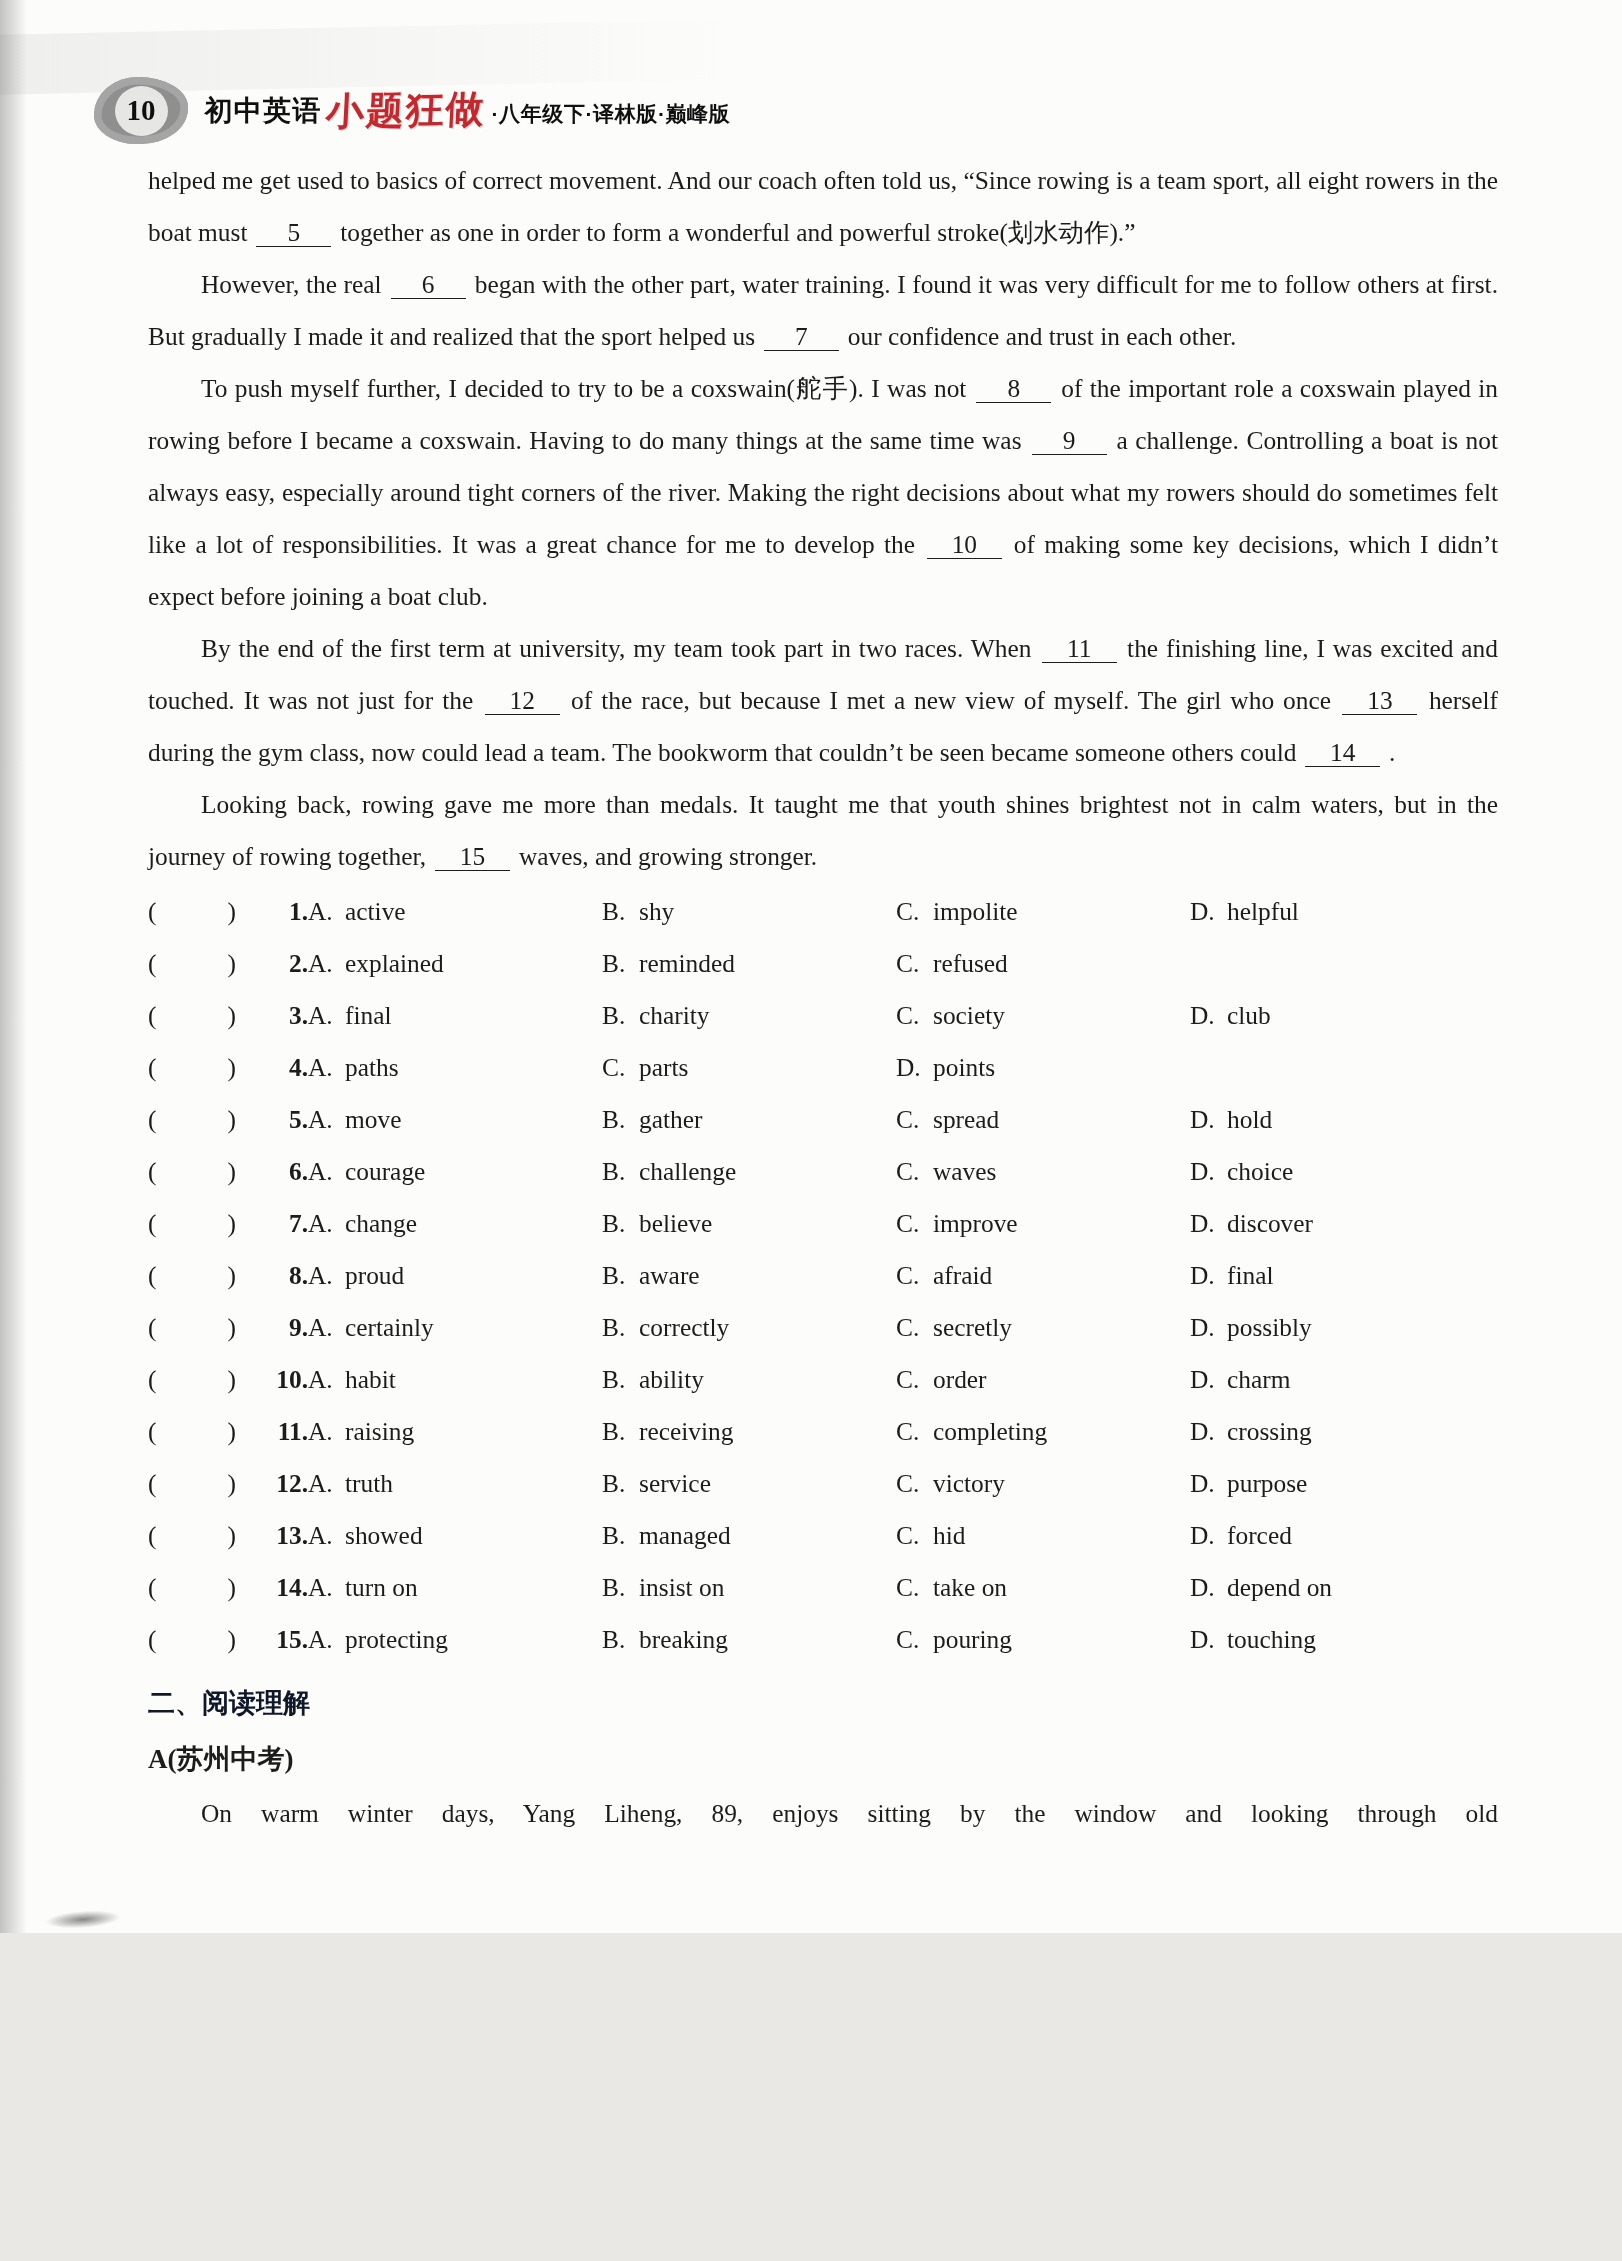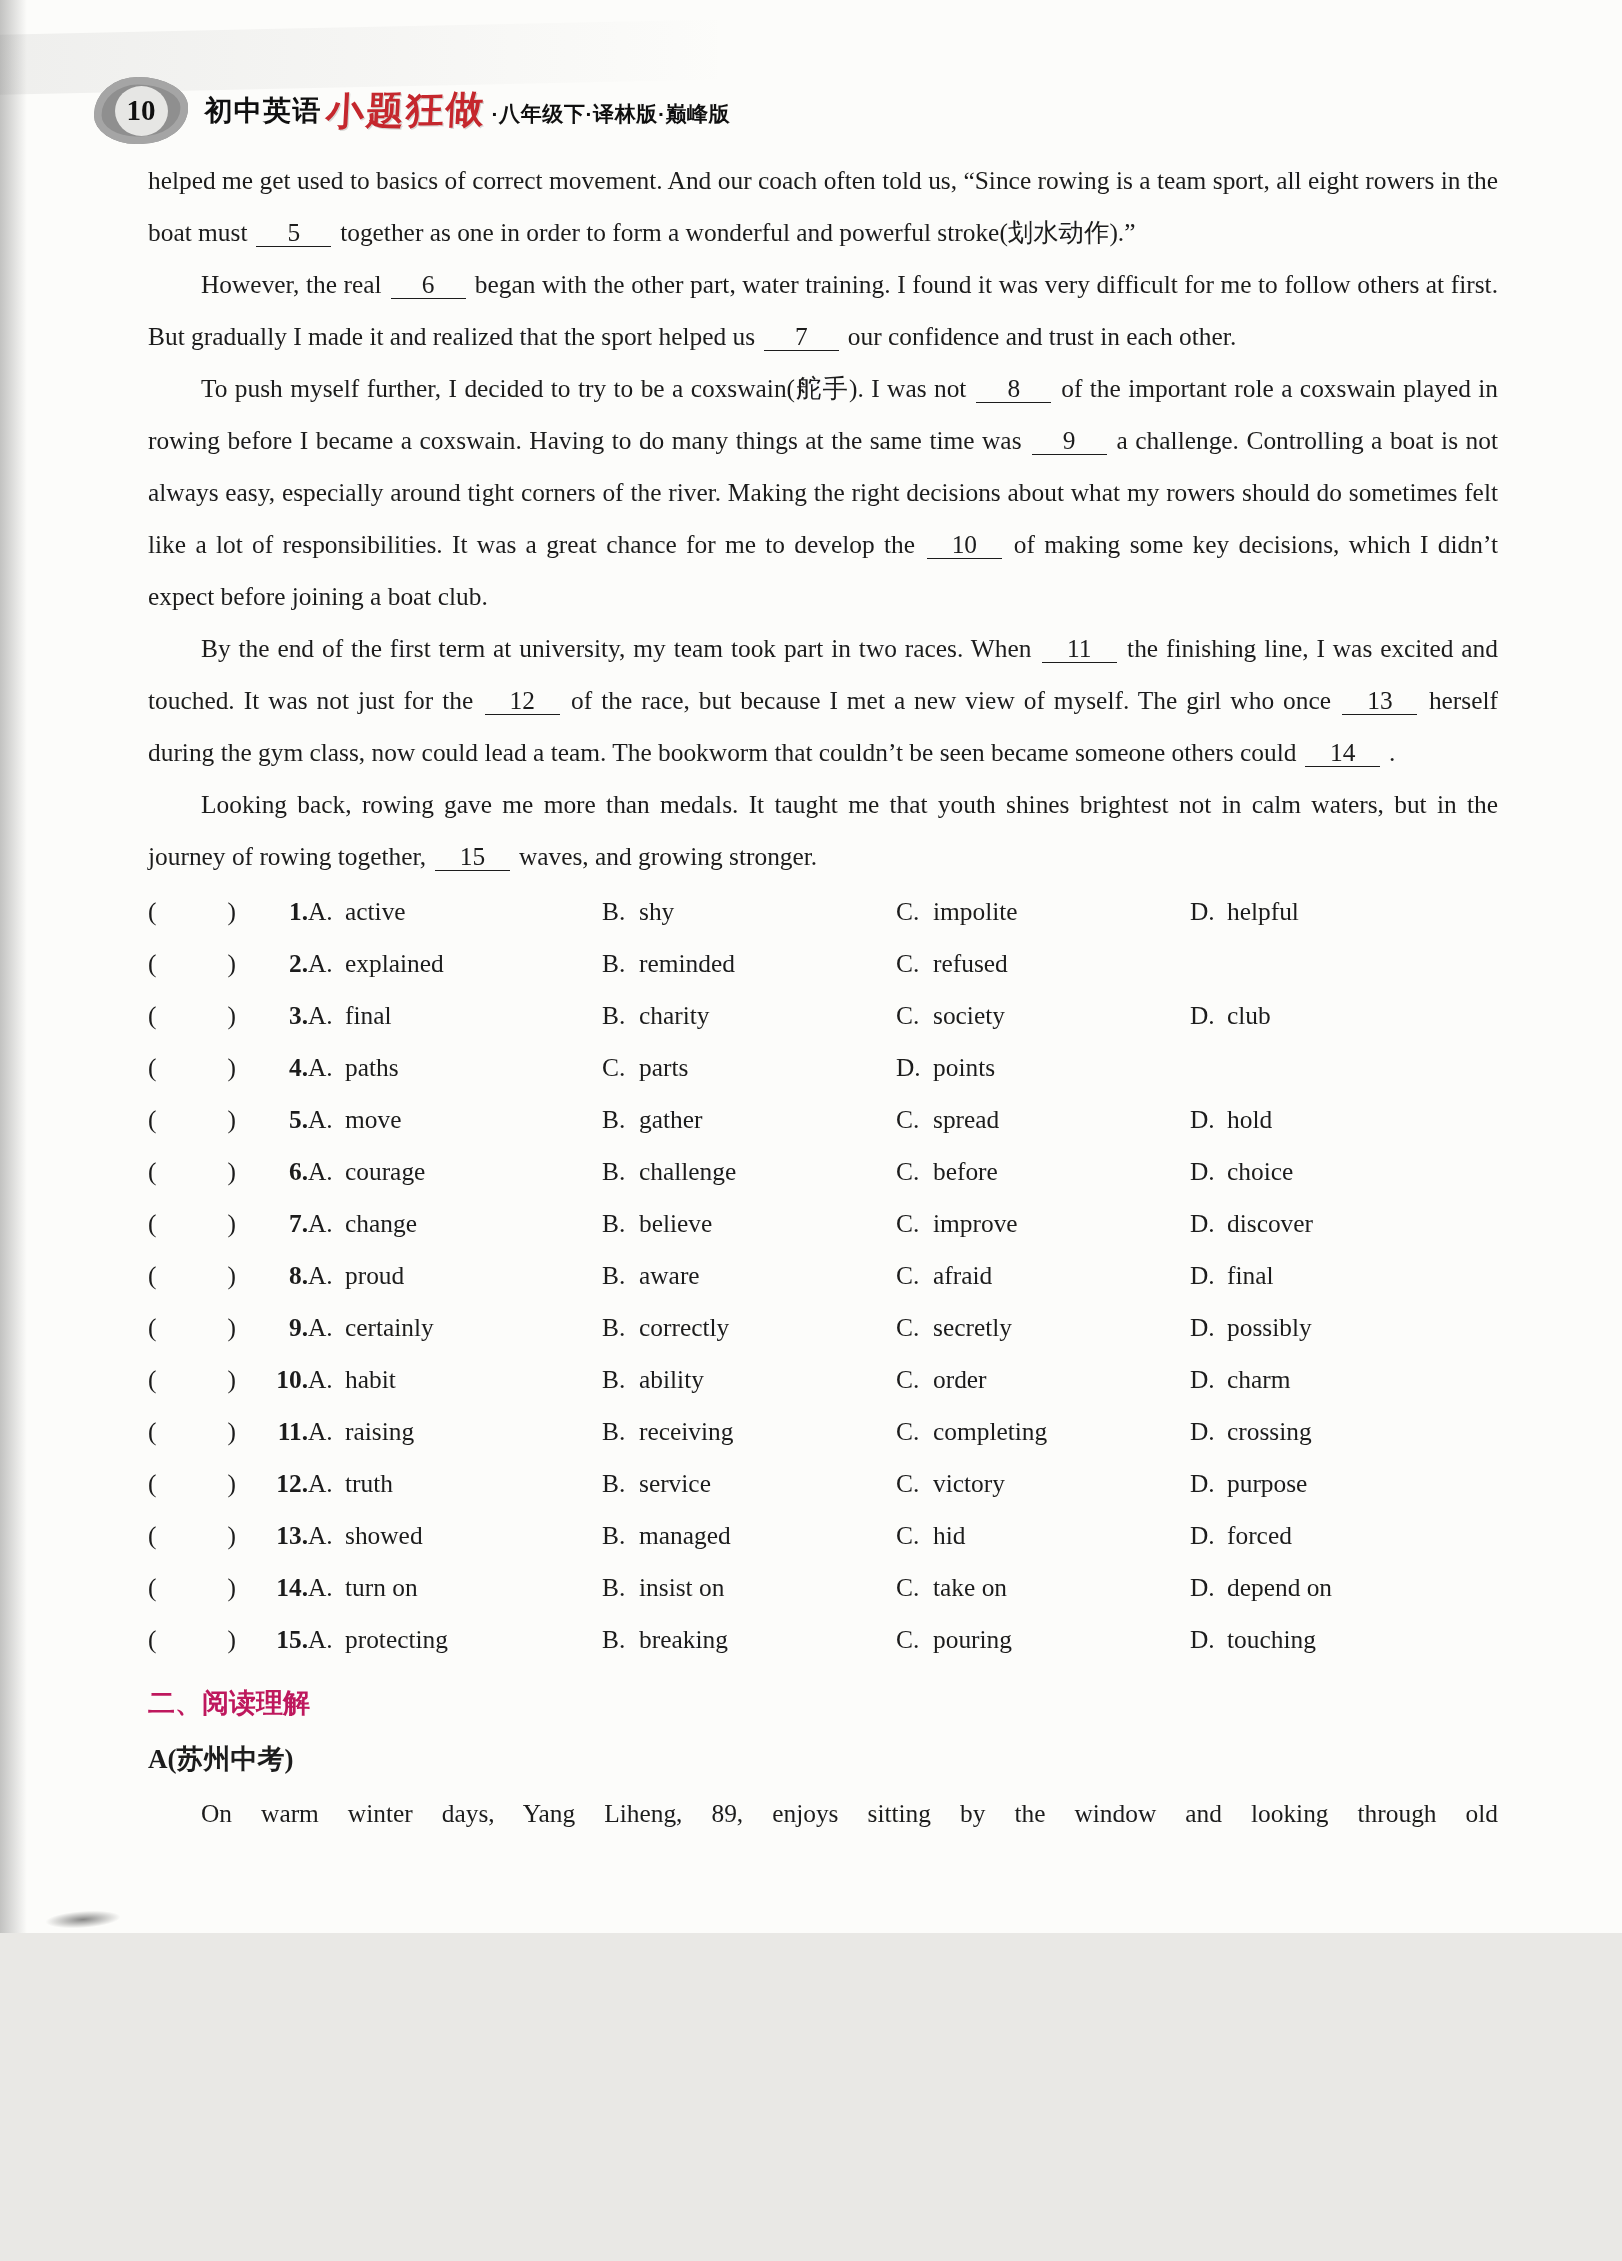--- a/index.html
+++ b/index.html
@@ -120,21 +120,21 @@
   .q-dot { font-weight: bold; }
   .q-opt { width: 294px; flex: none; }
   .q-opt:last-child { width: auto; flex: 1; }
   .q-letter { display: inline-block; min-width: 37px; text-indent: 0; }
   
   .section-title {
     margin-top: 10.2px;
     font-size: 27px; font-weight: bold;
     line-height: 56px;
     font-family: "Liberation Sans", sans-serif;
-    color: #be185d;
+    color: #0f172a;
   }
   .part-label {
     font-size: 27px; font-weight: bold;
     line-height: 56px;
   }
 </style>
 </head>
 <body>
 
 <div class="page">
@@ -231,21 +231,21 @@
           <span class="q-head">
             <span class="q-paren">
               <span>(</span>
               <span>)</span>
             </span>
             <b class="q-num">6</b>
             <b class="q-dot">.</b>
           </span>
           <span class="q-opt"><span class="q-letter">A.</span><span>courage</span></span>
           <span class="q-opt"><span class="q-letter">B.</span><span>challenge</span></span>
-          <span class="q-opt"><span class="q-letter">C.</span><span>before</span></span>
+          <span class="q-opt"><span class="q-letter">C.</span><span>waves</span></span>
           <span class="q-opt"><span class="q-letter">D.</span><span>choice</span></span>
         </div>
         <div class="q-row">
           <span class="q-head">
             <span class="q-paren">
               <span>(</span>
               <span>)</span>
             </span>
             <b class="q-num">7</b>
             <b class="q-dot">.</b>

